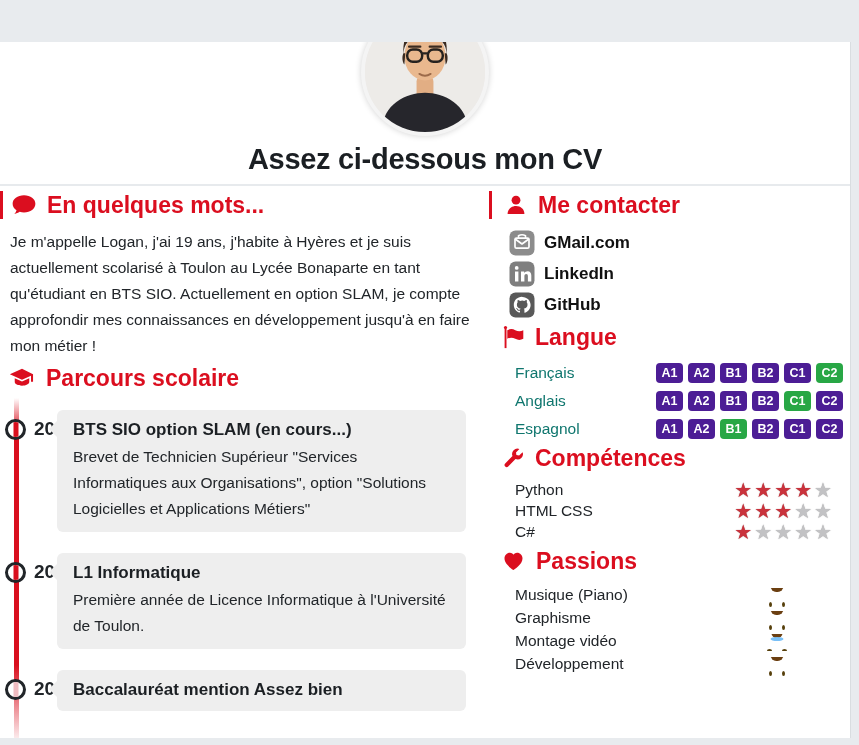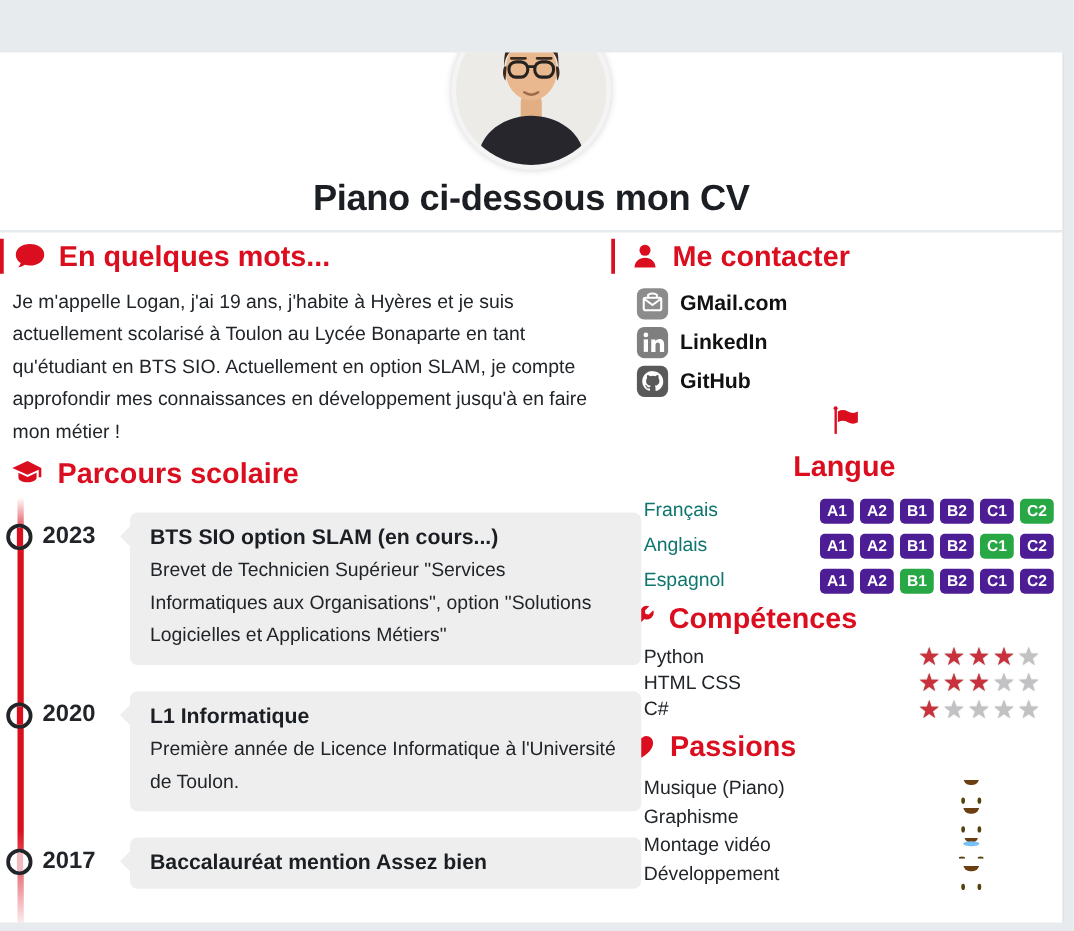--- a/index.html
+++ b/index.html
@@ -62,38 +62,38 @@
   }
   .tl-marker::after {
     content:""; position:absolute; left:50%; transform:translateX(-50%);
     top:-2px; bottom:-2px; width:5px; background:#d90f1e;
   }
   .tl-entry:last-child .tl-marker::after { background:#f0bcc1; }
   .tl-year {
     position:absolute; left:34px; top:8px; font-size:19px; font-weight:700; color:#212529;
   }
   .tl-card {
-    position:relative; margin-left:104px; width:409px; background:#eeeeee;
+    position:relative; margin-left:57px; width:409px; background:#eeeeee;
     border-radius:6px; padding:9px 16px 10px 16px;
   }
   .tl-card::before {
     content:""; position:absolute; left:-8px; top:11px;
     border:8px solid transparent; border-right-color:#eeeeee; border-left:0;
   }
   .tl-title { font-size:17px; font-weight:700; line-height:22px; color:#1b1f23; }
   .tl-desc  { margin-top:3px; font-size:15.5px; line-height:26px; color:#212529; }
 
   
   .col-right .sec-heading { padding-left:12px; margin-top:5px; }
   .contact-list { margin-top:11px; padding-left:20px; display:flex; flex-direction:column; gap:5px; }
   .contact-row { display:flex; align-items:center; gap:9px; height:26px; cursor:pointer; width:max-content; }
   .contact-ic { width:26px; height:26px; display:flex; }
   .contact-label { font-size:17px; font-weight:700; color:#111; }
 
-  .lang-heading { margin-top:9px;flex-direction:column; }
+  .lang-heading { margin-top:9px; }
   .lang-list { margin-top:12px; padding:0 7px 0 26px; display:flex; flex-direction:column; gap:8px; }
   .lang-row { display:flex; align-items:center; justify-content:space-between; height:20px; }
   .lang-name { font-size:15.5px; color:#0f766e; }
   .badges { display:flex; gap:5px; }
   .badge {
     min-width:27px; height:20px; padding:0 5px; border-radius:4px;
     background:#4c1d95; color:#fff; font-size:12.5px; font-weight:700;
     display:flex; align-items:center; justify-content:center;
   }
   .badge-active { background:#28a745; }
@@ -164,21 +164,21 @@
         <path d="M41 44 c-2 4 -1 10 1 12 l1 -12 z" fill="#3a2a20"></path>
         <path d="M87 44 c2 4 1 10 -1 12 l-1 -12 z" fill="#3a2a20"></path>
         <rect x="45" y="40" width="16" height="13" rx="6" fill="none" stroke="#26221f" stroke-width="2.6"></rect>
         <rect x="67" y="40" width="16" height="13" rx="6" fill="none" stroke="#26221f" stroke-width="2.6"></rect>
         <path d="M61 44 h6" stroke="#26221f" stroke-width="2.4"></path>
         <path d="M47 37 h12 M69 37 h12" stroke="#3a2a20" stroke-width="2.4" stroke-linecap="round"></path>
         <path d="M58 66 q6 4 12 0" fill="none" stroke="#9c6b4a" stroke-width="2" stroke-linecap="round"></path>
       </svg>
     </div>
   </div>
-  <h1 class="page-title">Piano ci-dessous mon CV</h1>
+  <h1 class="page-title">Assez ci-dessous mon CV</h1>
   <hr class="header-divider">
 
   <div class="cols">
 
     <div class="col-left">
 
       <section>
         <div class="sec-heading accent-left">
           <svg width="26" height="26" viewBox="0 0 24 24" fill="#db0e1f">
             <path d="M12 3C6 3 1.5 6.4 1.5 10.8c0 2.5 1.4 4.7 3.6 6.1-.3 1.3-1 2.4-2 3.3 1.9-.2 3.6-.9 4.9-1.9 1.3.4 2.6.6 4 .6 6 0 10.5-3.6 10.5-8.1S18 3 12 3z"></path>

